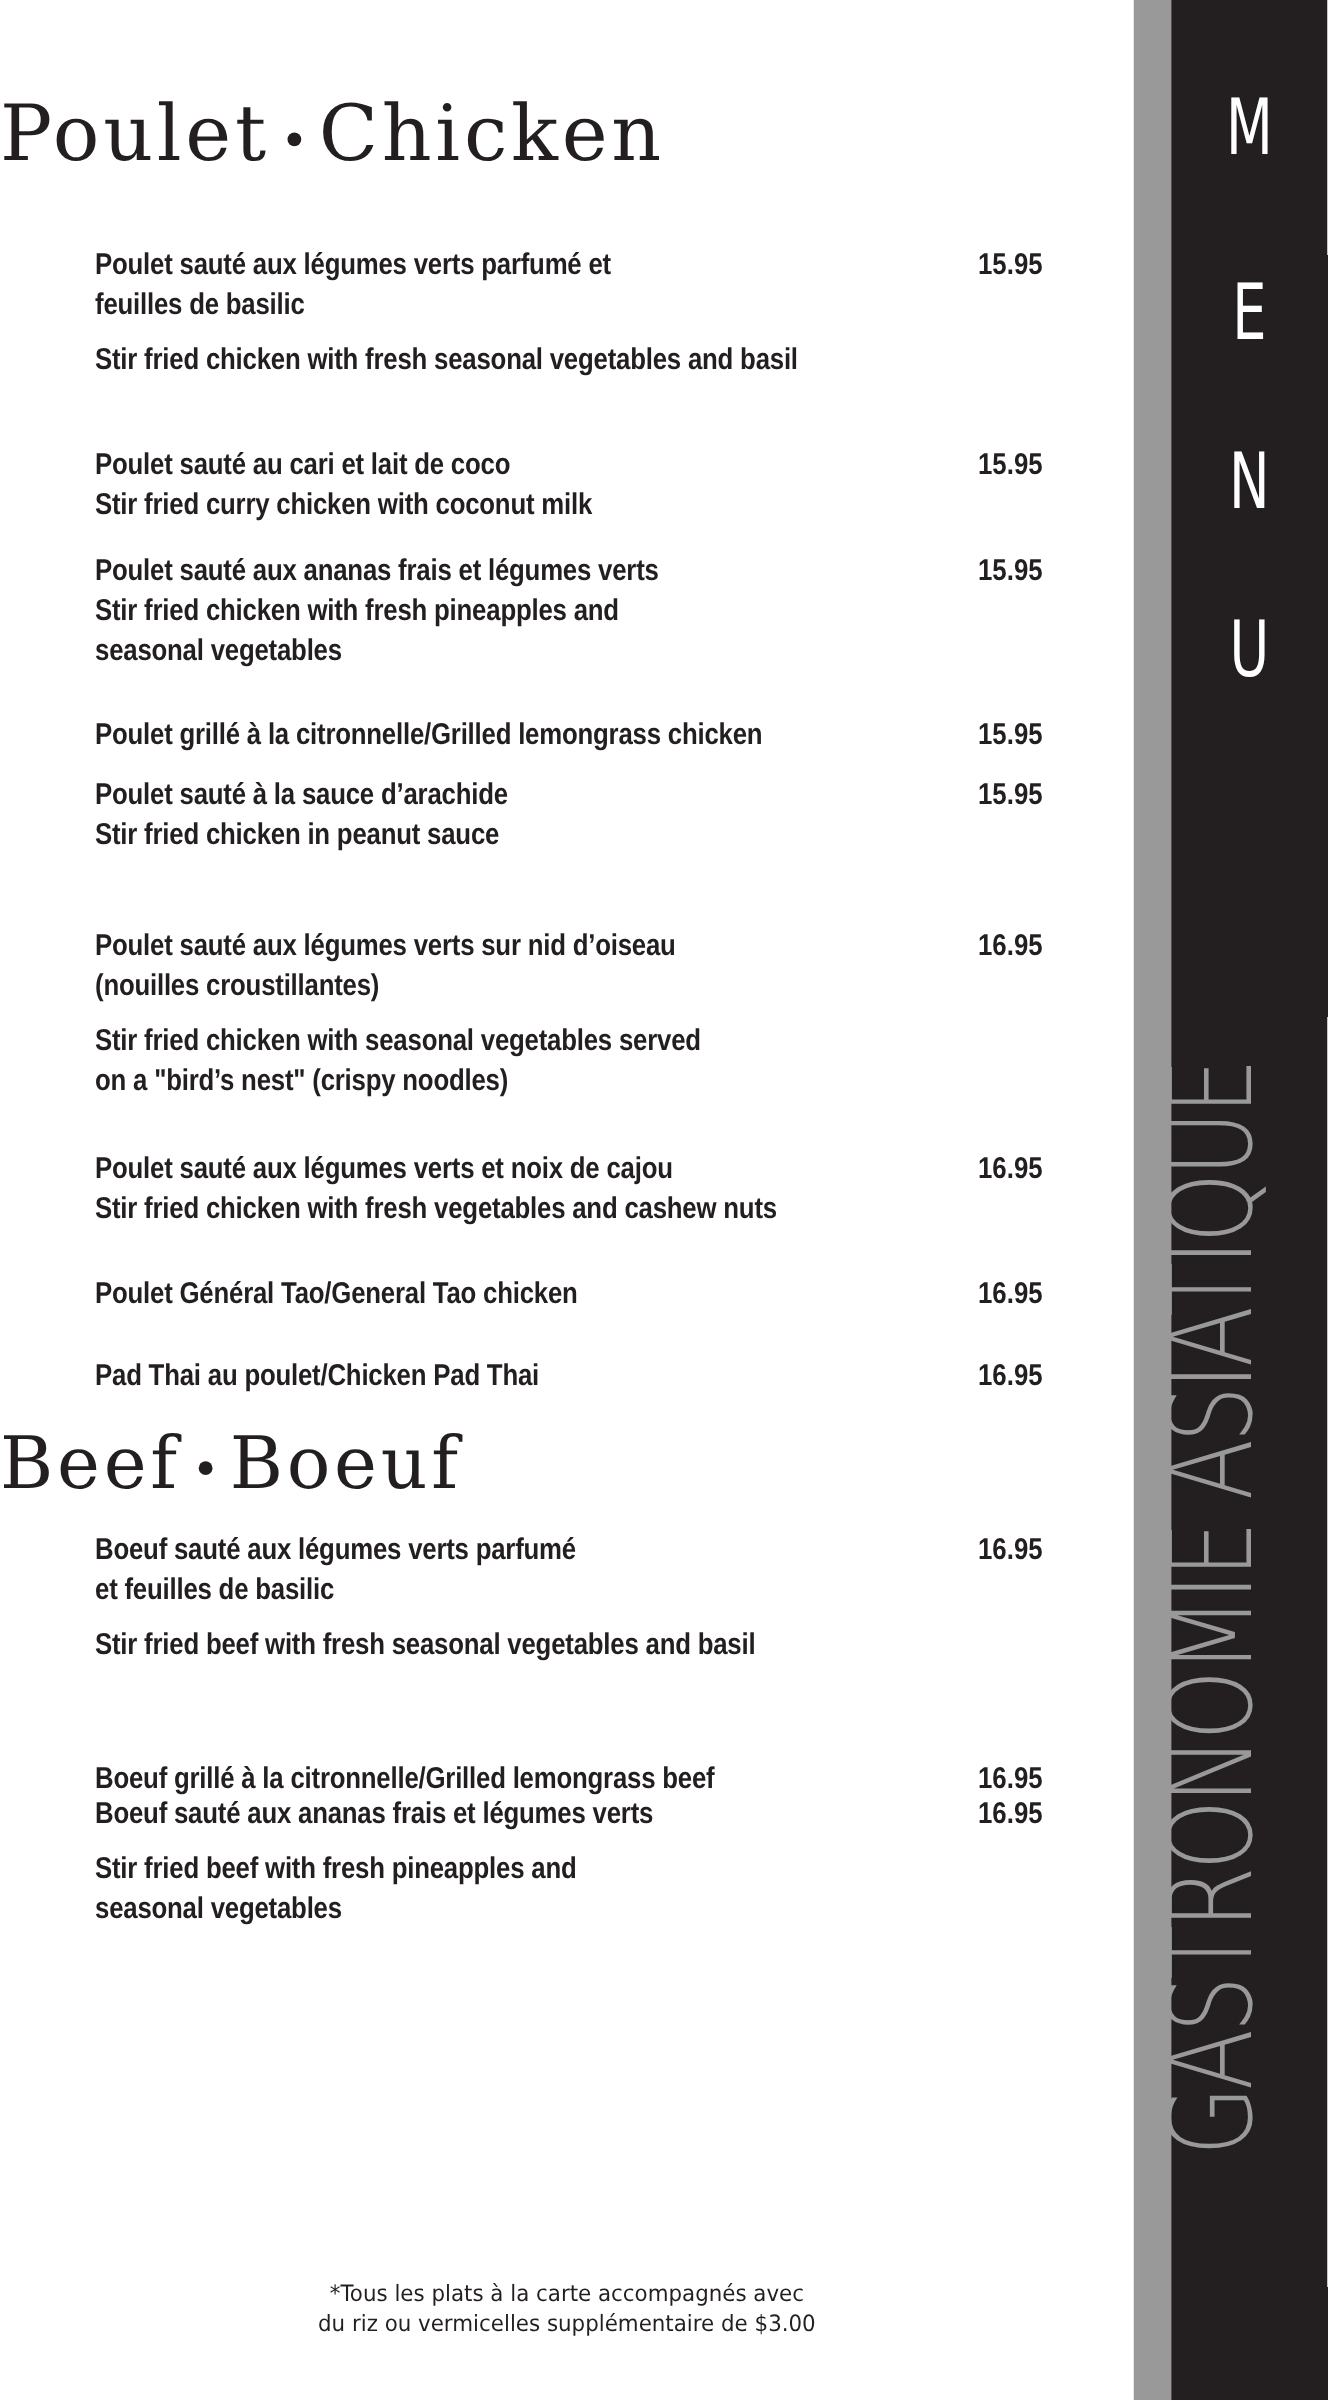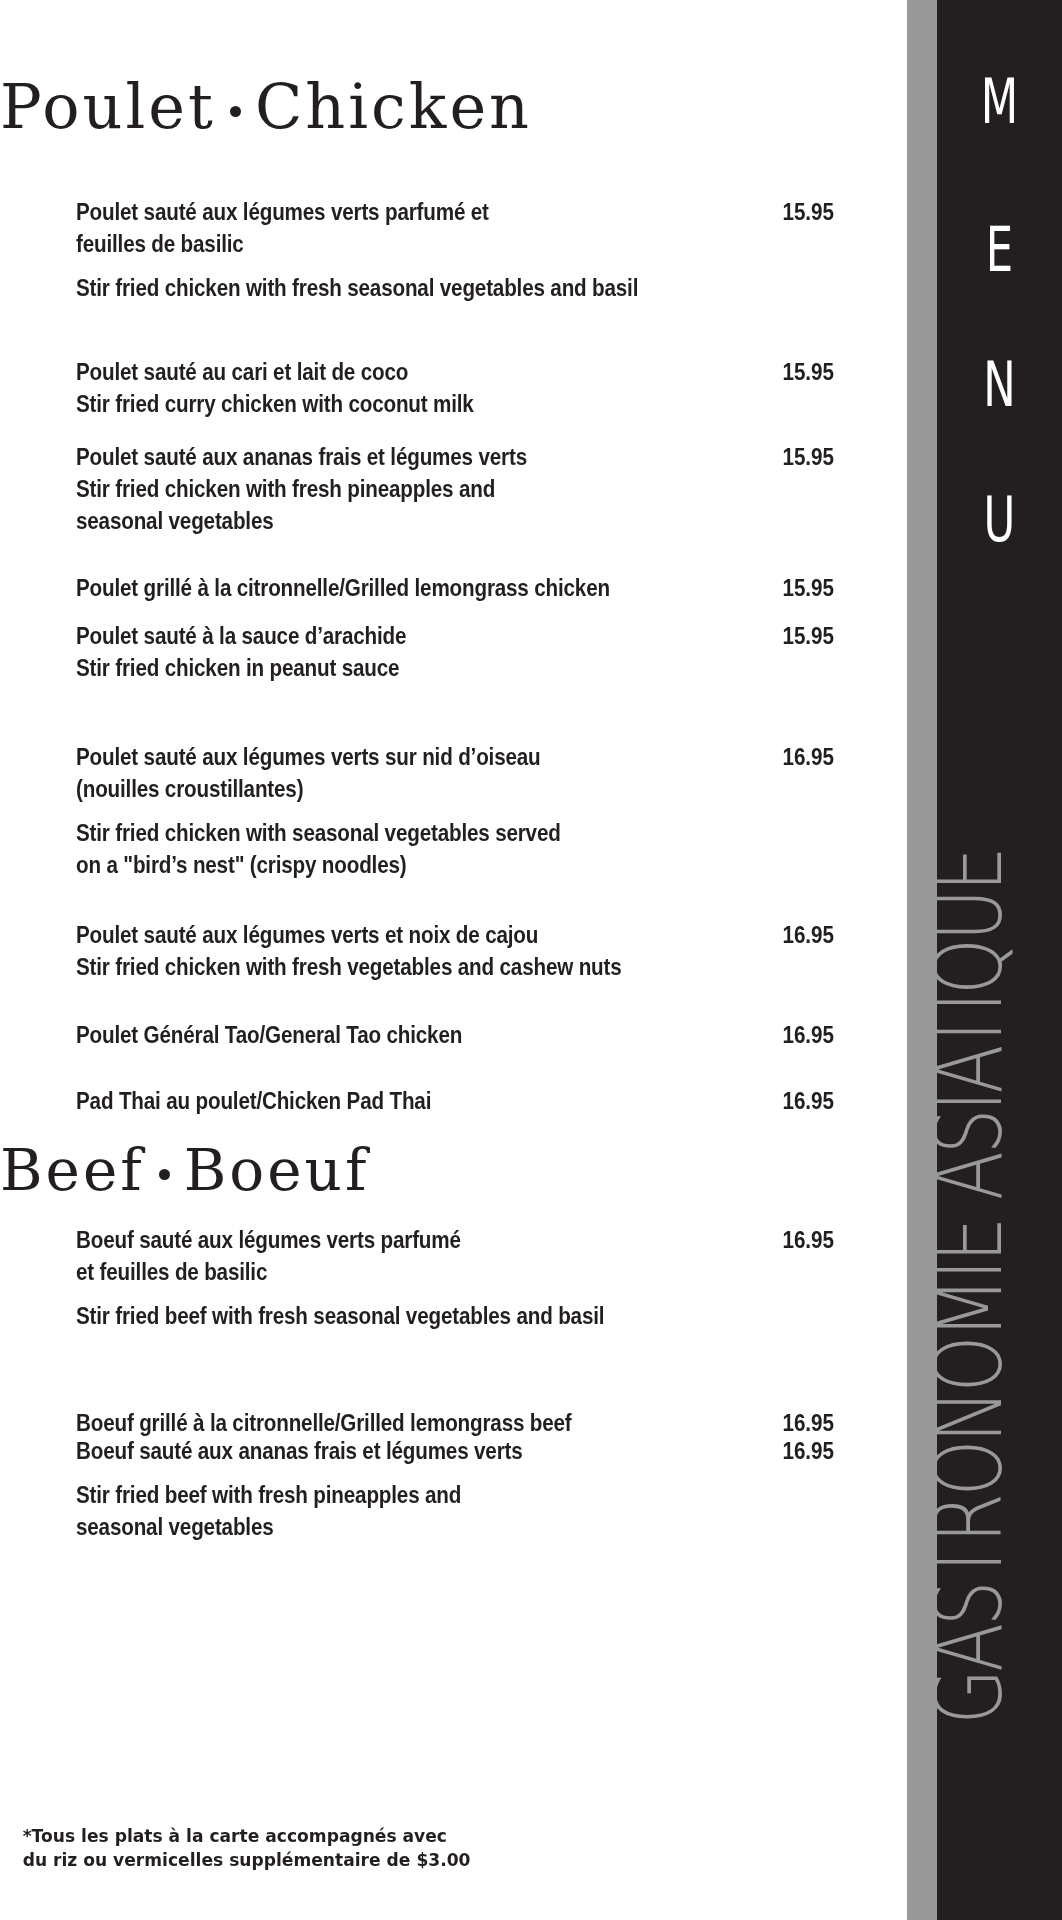--- a/index.html
+++ b/index.html
@@ -24,22 +24,22 @@
     font-weight: bold; white-space: nowrap;
     transform: scaleX(0.86); transform-origin: left center;
     letter-spacing: -0.2px;
   }
   .en { margin-top: 12px; }
   .price {
     position: absolute; right: 0; top: 0; font-size: 24px; line-height: 32px;
     font-weight: bold; transform: scaleX(0.86); transform-origin: right center;
   }
   .note {
-    position: absolute; left: 0; width: 907px; top: 1824px; 
-    font-size: 18px; line-height: 24px; font-weight: bold; color:#231f20;
+    position: absolute; left: 0; width: 907px; top: 1824px; text-align: center;
+    font-size: 18px; line-height: 24px; font-weight: normal; color:#231f20;
     font-family: "DejaVu Sans", sans-serif;
   }
   .note span { display:block; transform: scaleX(0.95); }
 
   .side-grey { position: absolute; left: 907px; top: 0; width: 30px; height: 1920px; background: #999999; }
   .side-dark { position: absolute; left: 937px; top: 0; width: 125px; height: 1920px; background: #231f20; }
   .menu-letter {
     position: absolute; left: 937px; width: 125px; text-align: center; color: #ffffff;
     font-family: "DejaVu Sans", sans-serif; font-size: 62px; line-height: 70px; font-weight: normal;
     transform: scaleX(0.7);

